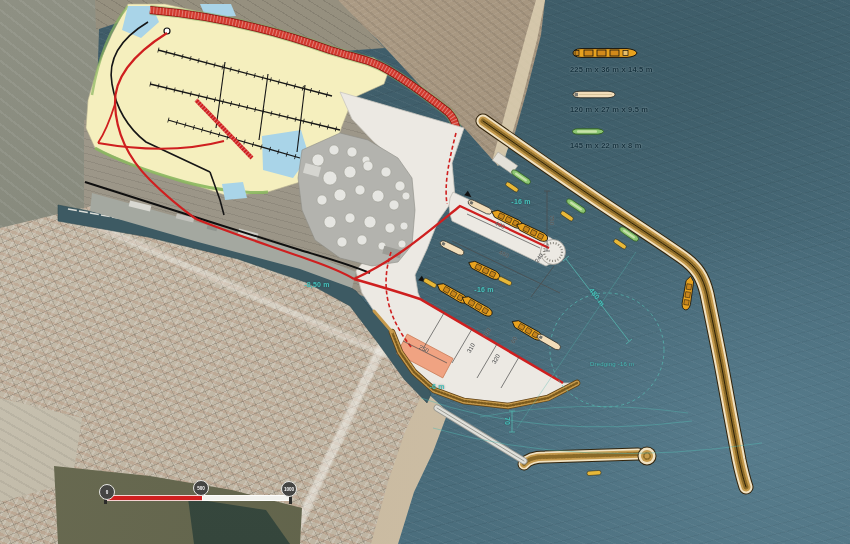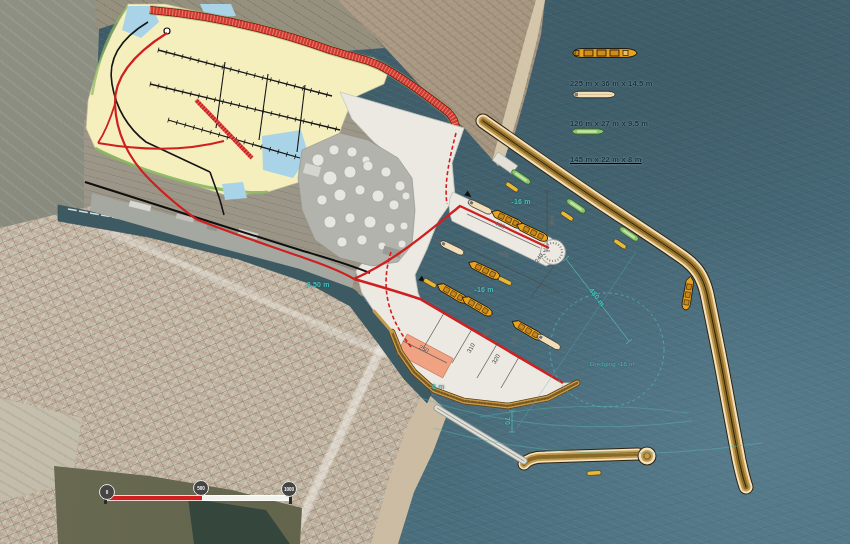--- a/index.html
+++ b/index.html
@@ -77,21 +77,21 @@
   }
   svg.overlay{position:absolute;left:0;top:0;}
   
   .lab{position:absolute;white-space:nowrap;transform:translate(-50%,-50%);font-weight:bold;}
   .lab.teal{color:#46c0ba;font-size:7px;text-shadow:0 0 2px rgba(0,40,40,.5);letter-spacing:.2px;}
   .lab.teal.small{font-size:6px;font-weight:normal;opacity:.9;}
   .lab.dim{color:#3d3d3d;font-size:6px;font-weight:normal;text-shadow:0 0 1px rgba(255,255,255,.6);}
   
   .legend{position:absolute;left:570px;top:46px;width:130px;}
   .legend .row{position:absolute;left:0;}
-  .legend .lg-label{display:block;margin-top:15px;font-size:7.5px;font-weight:bold;color:#14303c;text-shadow:0 0 2px rgba(255,255,255,.45);letter-spacing:.2px;}
+  .legend .lg-label{display:block;margin-top:1px;font-size:7.5px;font-weight:bold;color:#14303c;text-shadow:0 0 2px rgba(255,255,255,.45);letter-spacing:.2px;}
   
   .scalebar{position:absolute;left:95px;top:478px;width:212px;height:40px;}
   .sb-seg{position:absolute;top:17px;height:6px;border:1px solid rgba(255,255,255,.8);}
   .sb-red{left:10px;width:97px;background:#cf1f1f;border-right:none;}
   .sb-white{left:107px;width:88px;background:#f2f2ee;}
   .sb-tick{position:absolute;top:13px;width:2.5px;height:13px;background:#2c2c2a;}
   .sb-circle{position:absolute;width:16px;height:16px;border-radius:50%;background:#454543;border:1.5px solid #e8e8e4;color:#fff;
     font-size:4.6px;font-weight:bold;display:flex;align-items:center;justify-content:center;}
 </style>
 </head>
@@ -356,21 +356,21 @@
       <span class="lg-label">225 m x 36 m x 14.5 m</span>
     </div>
     <div class="row" style="top:40px;">
       <svg width="48" height="11">
         <path d="M3,5.5 Q3,2.4 10,2.2 L38,2.2 Q45,2.8 45,5.5 Q45,8.2 38,8.8 L10,8.8 Q3,8.6 3,5.5 Z" fill="#f2ddb9" stroke="#2a2a26" stroke-width="0.9"></path>
         <rect x="4.5" y="3.8" width="3.5" height="3.5" fill="#7a7a74"></rect>
         <line x1="9" y1="5.5" x2="42" y2="5.5" stroke="#d9c49a" stroke-width="1"></line>
       </svg>
       <span class="lg-label">120 m x 27 m x 9.5 m</span>
     </div>
-    <div class="row" style="top:76px;text-decoration:underline;">
+    <div class="row" style="top:76px;">
       <svg width="36" height="9">
         <path d="M2.5,4.5 Q2.5,2 8,1.8 L28,1.8 Q33.5,2.4 33.5,4.5 Q33.5,6.6 28,7.2 L8,7.2 Q2.5,7 2.5,4.5 Z" fill="#8cc673" stroke="#2e5c1e" stroke-width="0.9"></path>
         <rect x="7" y="3.3" width="20" height="2.4" rx="1" fill="#c6e2a8"></rect>
       </svg>
       <span class="lg-label">145 m x 22 m x 8 m</span>
     </div>
   </div>
 
   <div class="scalebar">
     <div class="sb-seg sb-red"></div>

